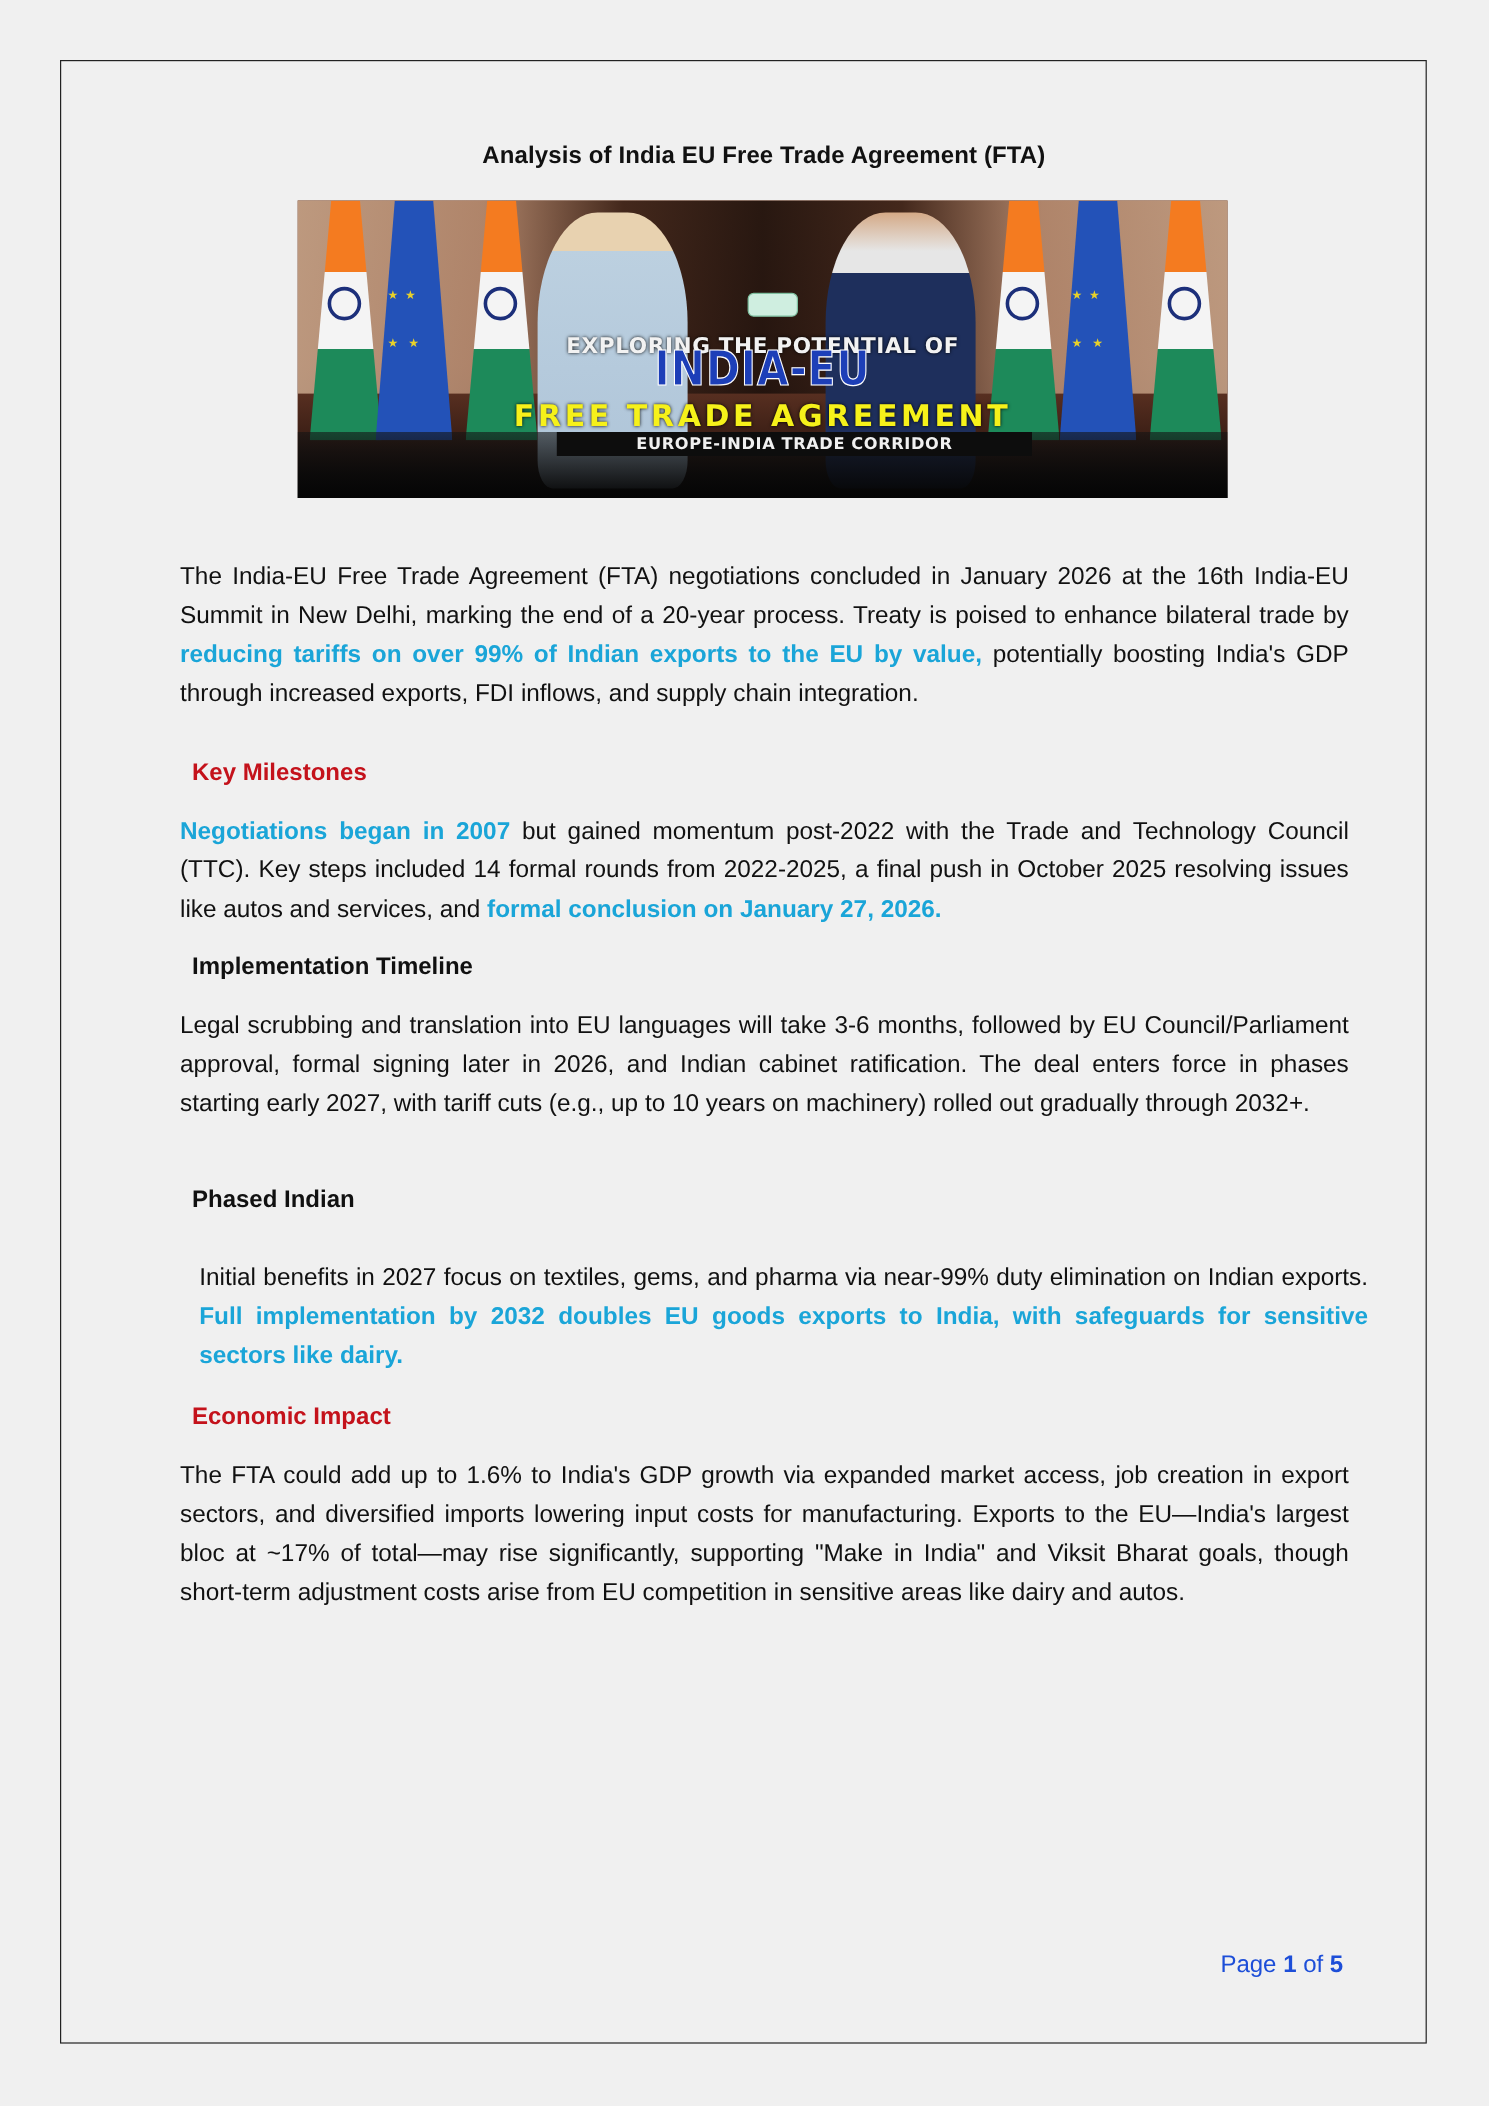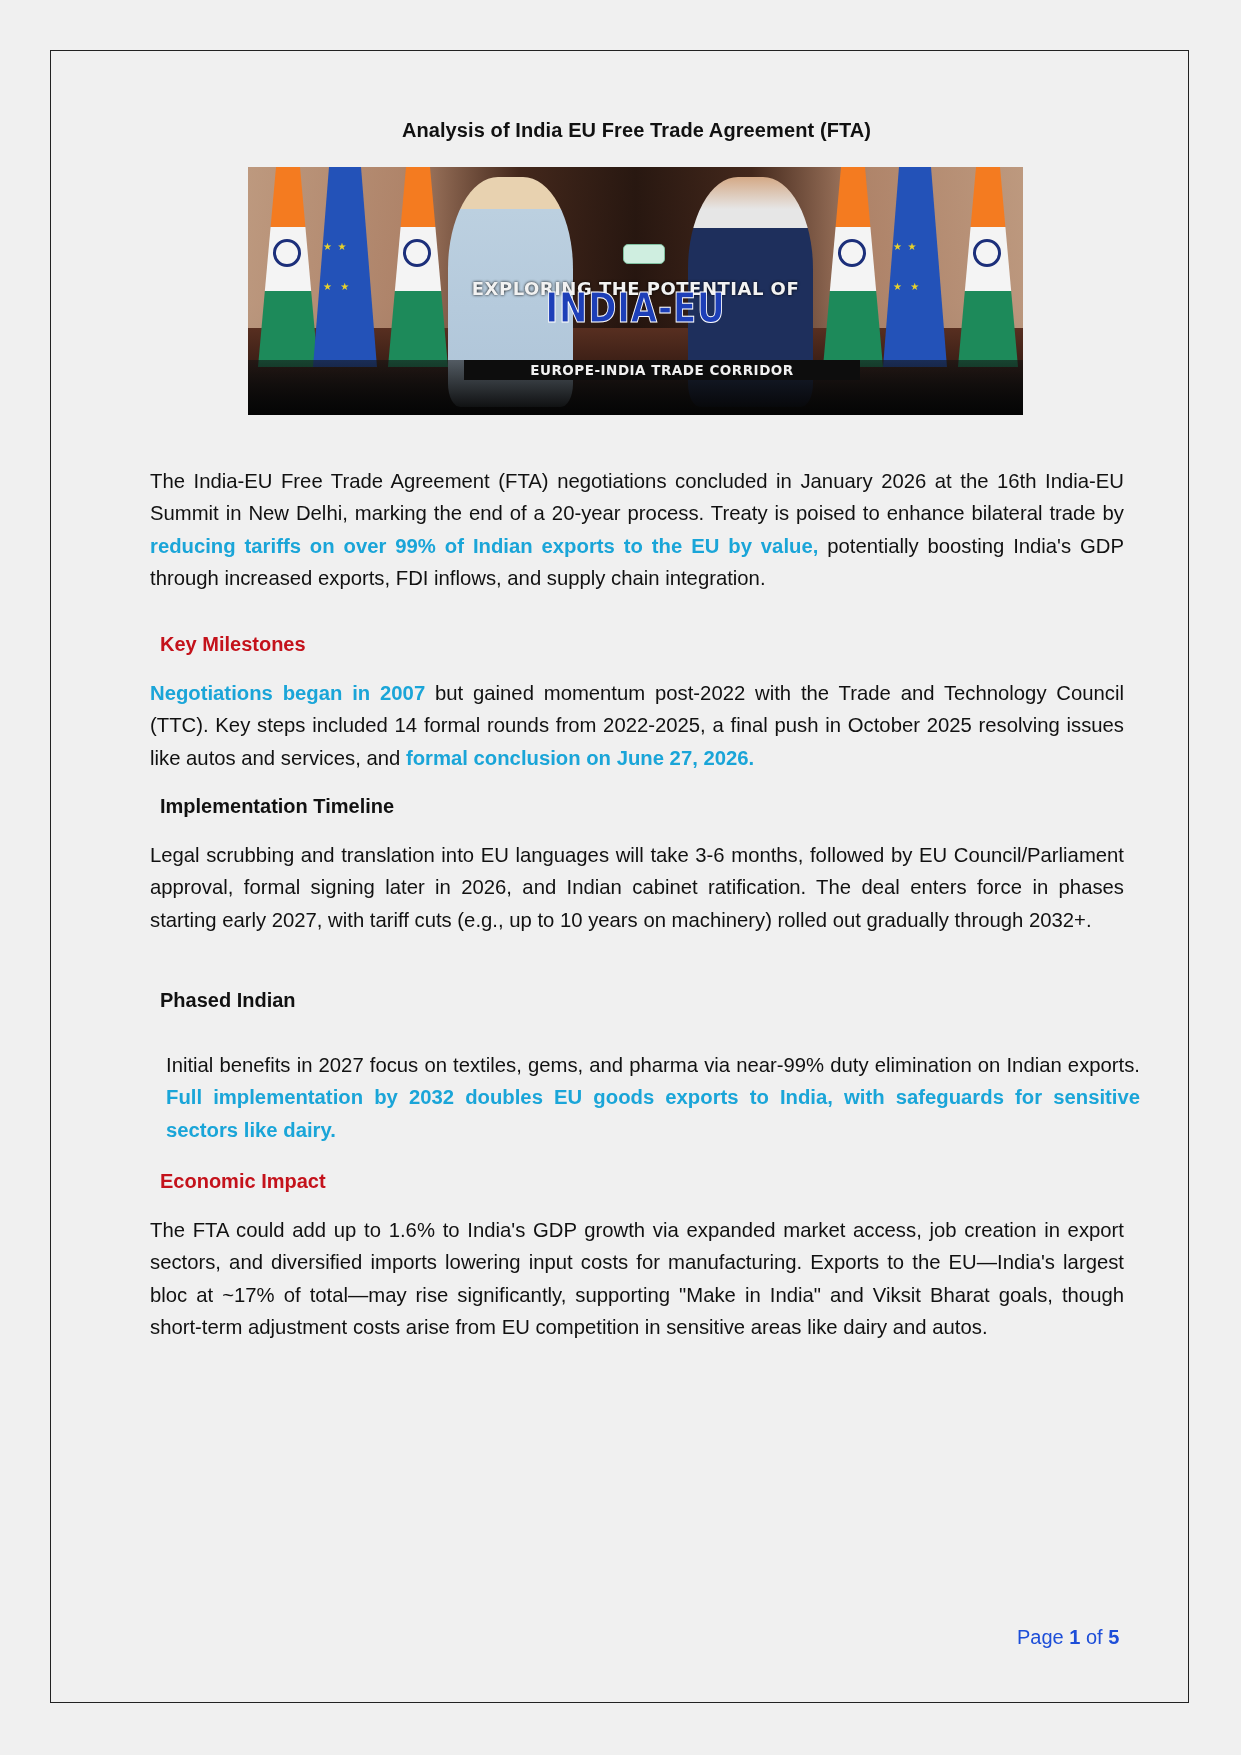--- a/index.html
+++ b/index.html
@@ -70,29 +70,30 @@
   <div class="flag in" style="left:140px;"></div>
   <div class="person a"></div>
   <div class="person b"></div>
   <div class="flag in" style="left:575px;"></div>
   <div class="flag eu" style="left:635px;"></div>
   <div class="flag in" style="left:710px;"></div>
   <div class="shade"></div>
   <div class="b-logo"></div>
   <div class="b-line1">EXPLORING THE POTENTIAL OF</div>
   <div class="b-line2">INDIA-EU</div>
+  <div class="b-line3">FREE TRADE AGREEMENT</div>
   <div class="b-line4">EUROPE-INDIA TRADE CORRIDOR</div>
 </div>
 
 <div class="content">
 
   <p class="para" style="top:465px; margin:0;"><span>The India-EU Free Trade Agreement (FTA) negotiations concluded in January 2026 at the 16th India-EU Summit in New Delhi, marking the end of a 20-year process. Treaty is poised to enhance bilateral trade by </span><span class="hl">reducing tariffs on over 99% of Indian exports to the EU by value,</span><span> potentially boosting India's GDP through increased exports, FDI inflows, and supply chain integration.</span></p>
 
   <div class="heading red" style="top:633px;">Key Milestones</div>
-  <p class="para" style="top:677px; margin:0;"><span class="hl">Negotiations began in 2007</span><span> but gained momentum post-2022 with the Trade and Technology Council (TTC). Key steps included 14 formal rounds from 2022-2025, a final push in October 2025 resolving issues like autos and services, and </span><span class="hl">formal conclusion on June 27, 2026.</span></p>
+  <p class="para" style="top:677px; margin:0;"><span class="hl">Negotiations began in 2007</span><span> but gained momentum post-2022 with the Trade and Technology Council (TTC). Key steps included 14 formal rounds from 2022-2025, a final push in October 2025 resolving issues like autos and services, and </span><span class="hl">formal conclusion on January 27, 2026.</span></p>
 
   <div class="heading black" style="top:795px;">Implementation Timeline</div>
   <p class="para" style="top:839px; margin:0;">Legal scrubbing and translation into EU languages will take 3-6 months, followed by EU Council/Parliament approval, formal signing later in 2026, and Indian cabinet ratification. The deal enters force in phases starting early 2027, with tariff cuts (e.g., up to 10 years on machinery) rolled out gradually through 2032+.</p>
 
   <div class="heading black" style="top:989px;">Phased Indian</div>
   <p class="para" style="top:1033px; margin:16px;"><span>Initial benefits in 2027 focus on textiles, gems, and pharma via near-99% duty elimination on Indian exports. </span><span class="hl">Full implementation by 2032 doubles EU goods exports to India, with safeguards for sensitive sectors like dairy.</span></p>
 
   <div class="heading red" style="top:1170px;">Economic Impact</div>
   <p class="para" style="top:1214px; margin:0;">The FTA could add up to 1.6% to India's GDP growth via expanded market access, job creation in export sectors, and diversified imports lowering input costs for manufacturing. Exports to the EU—India's largest bloc at ~17% of total—may rise significantly, supporting "Make in India" and Viksit Bharat goals, though short-term adjustment costs arise from EU competition in sensitive areas like dairy and autos.</p>
 </div>

